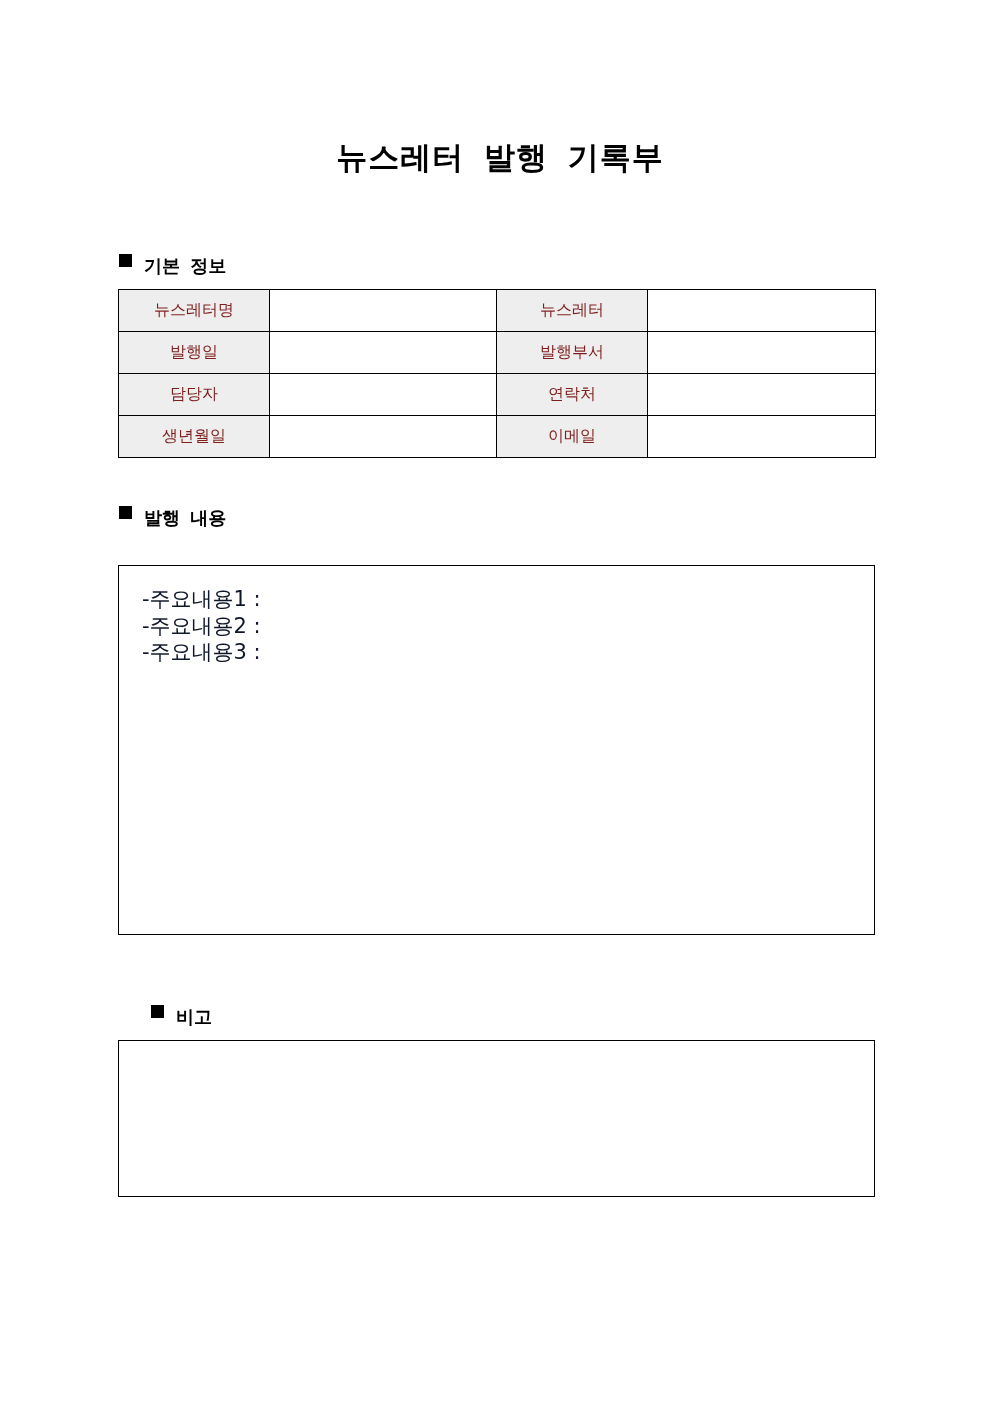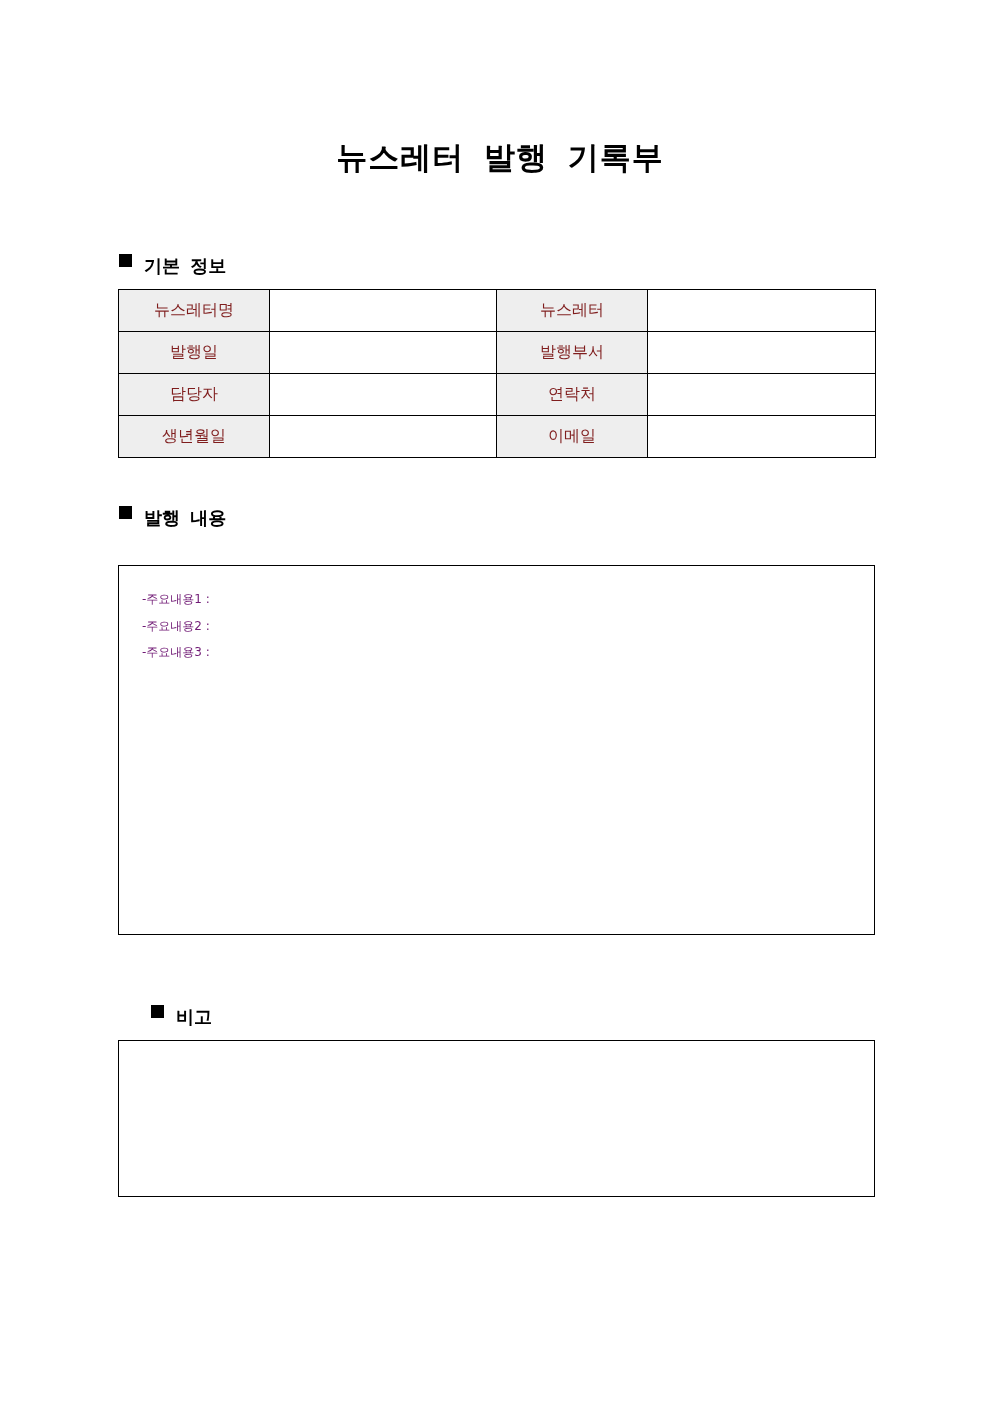--- a/index.html
+++ b/index.html
@@ -73,23 +73,23 @@
       background: #fff;
     }
     .content-box {
       top: 565px;
       height: 368px;
     }
     .content-lines {
       position: absolute;
       top: 20px;
       left: 23px;
-      font-size: 12px;
+      font-size: 21px;
       line-height: 26.5px;
-      color: #701a75;
+      color: #0f172a;
     }
     .remarks-box {
       top: 1040px;
       height: 155px;
     }
   </style>
 </head>
 <body>
 
 <div>

